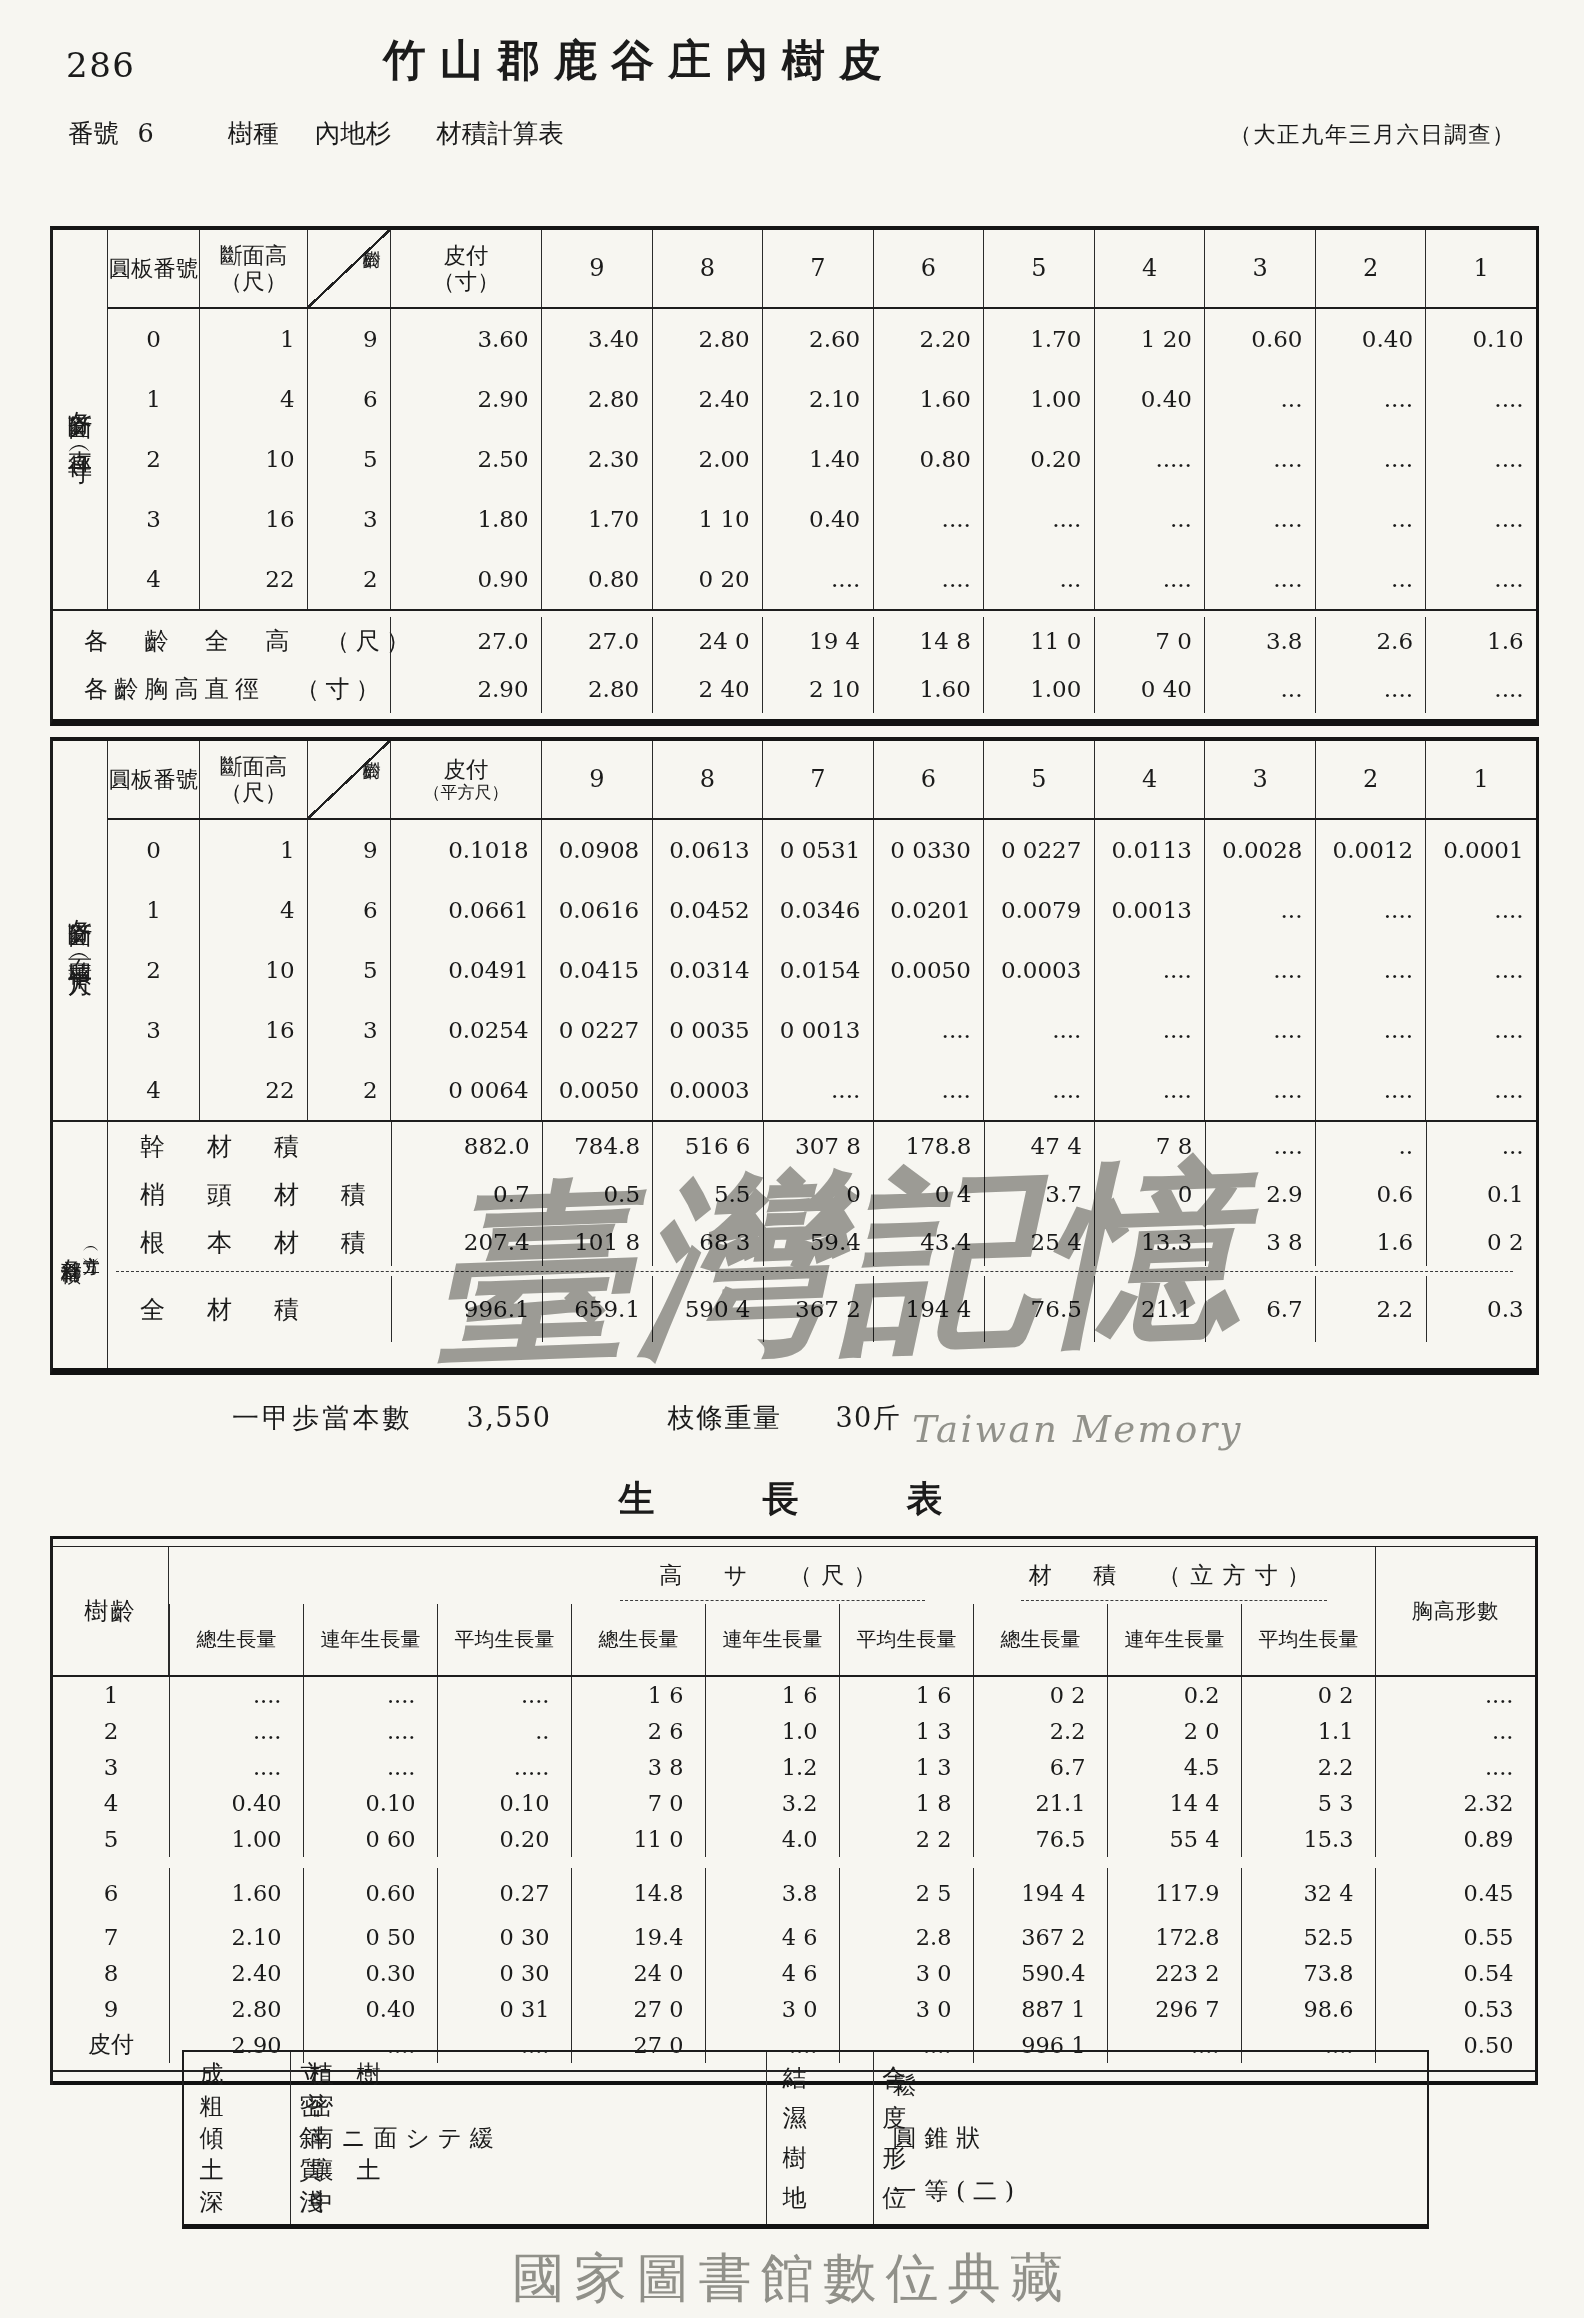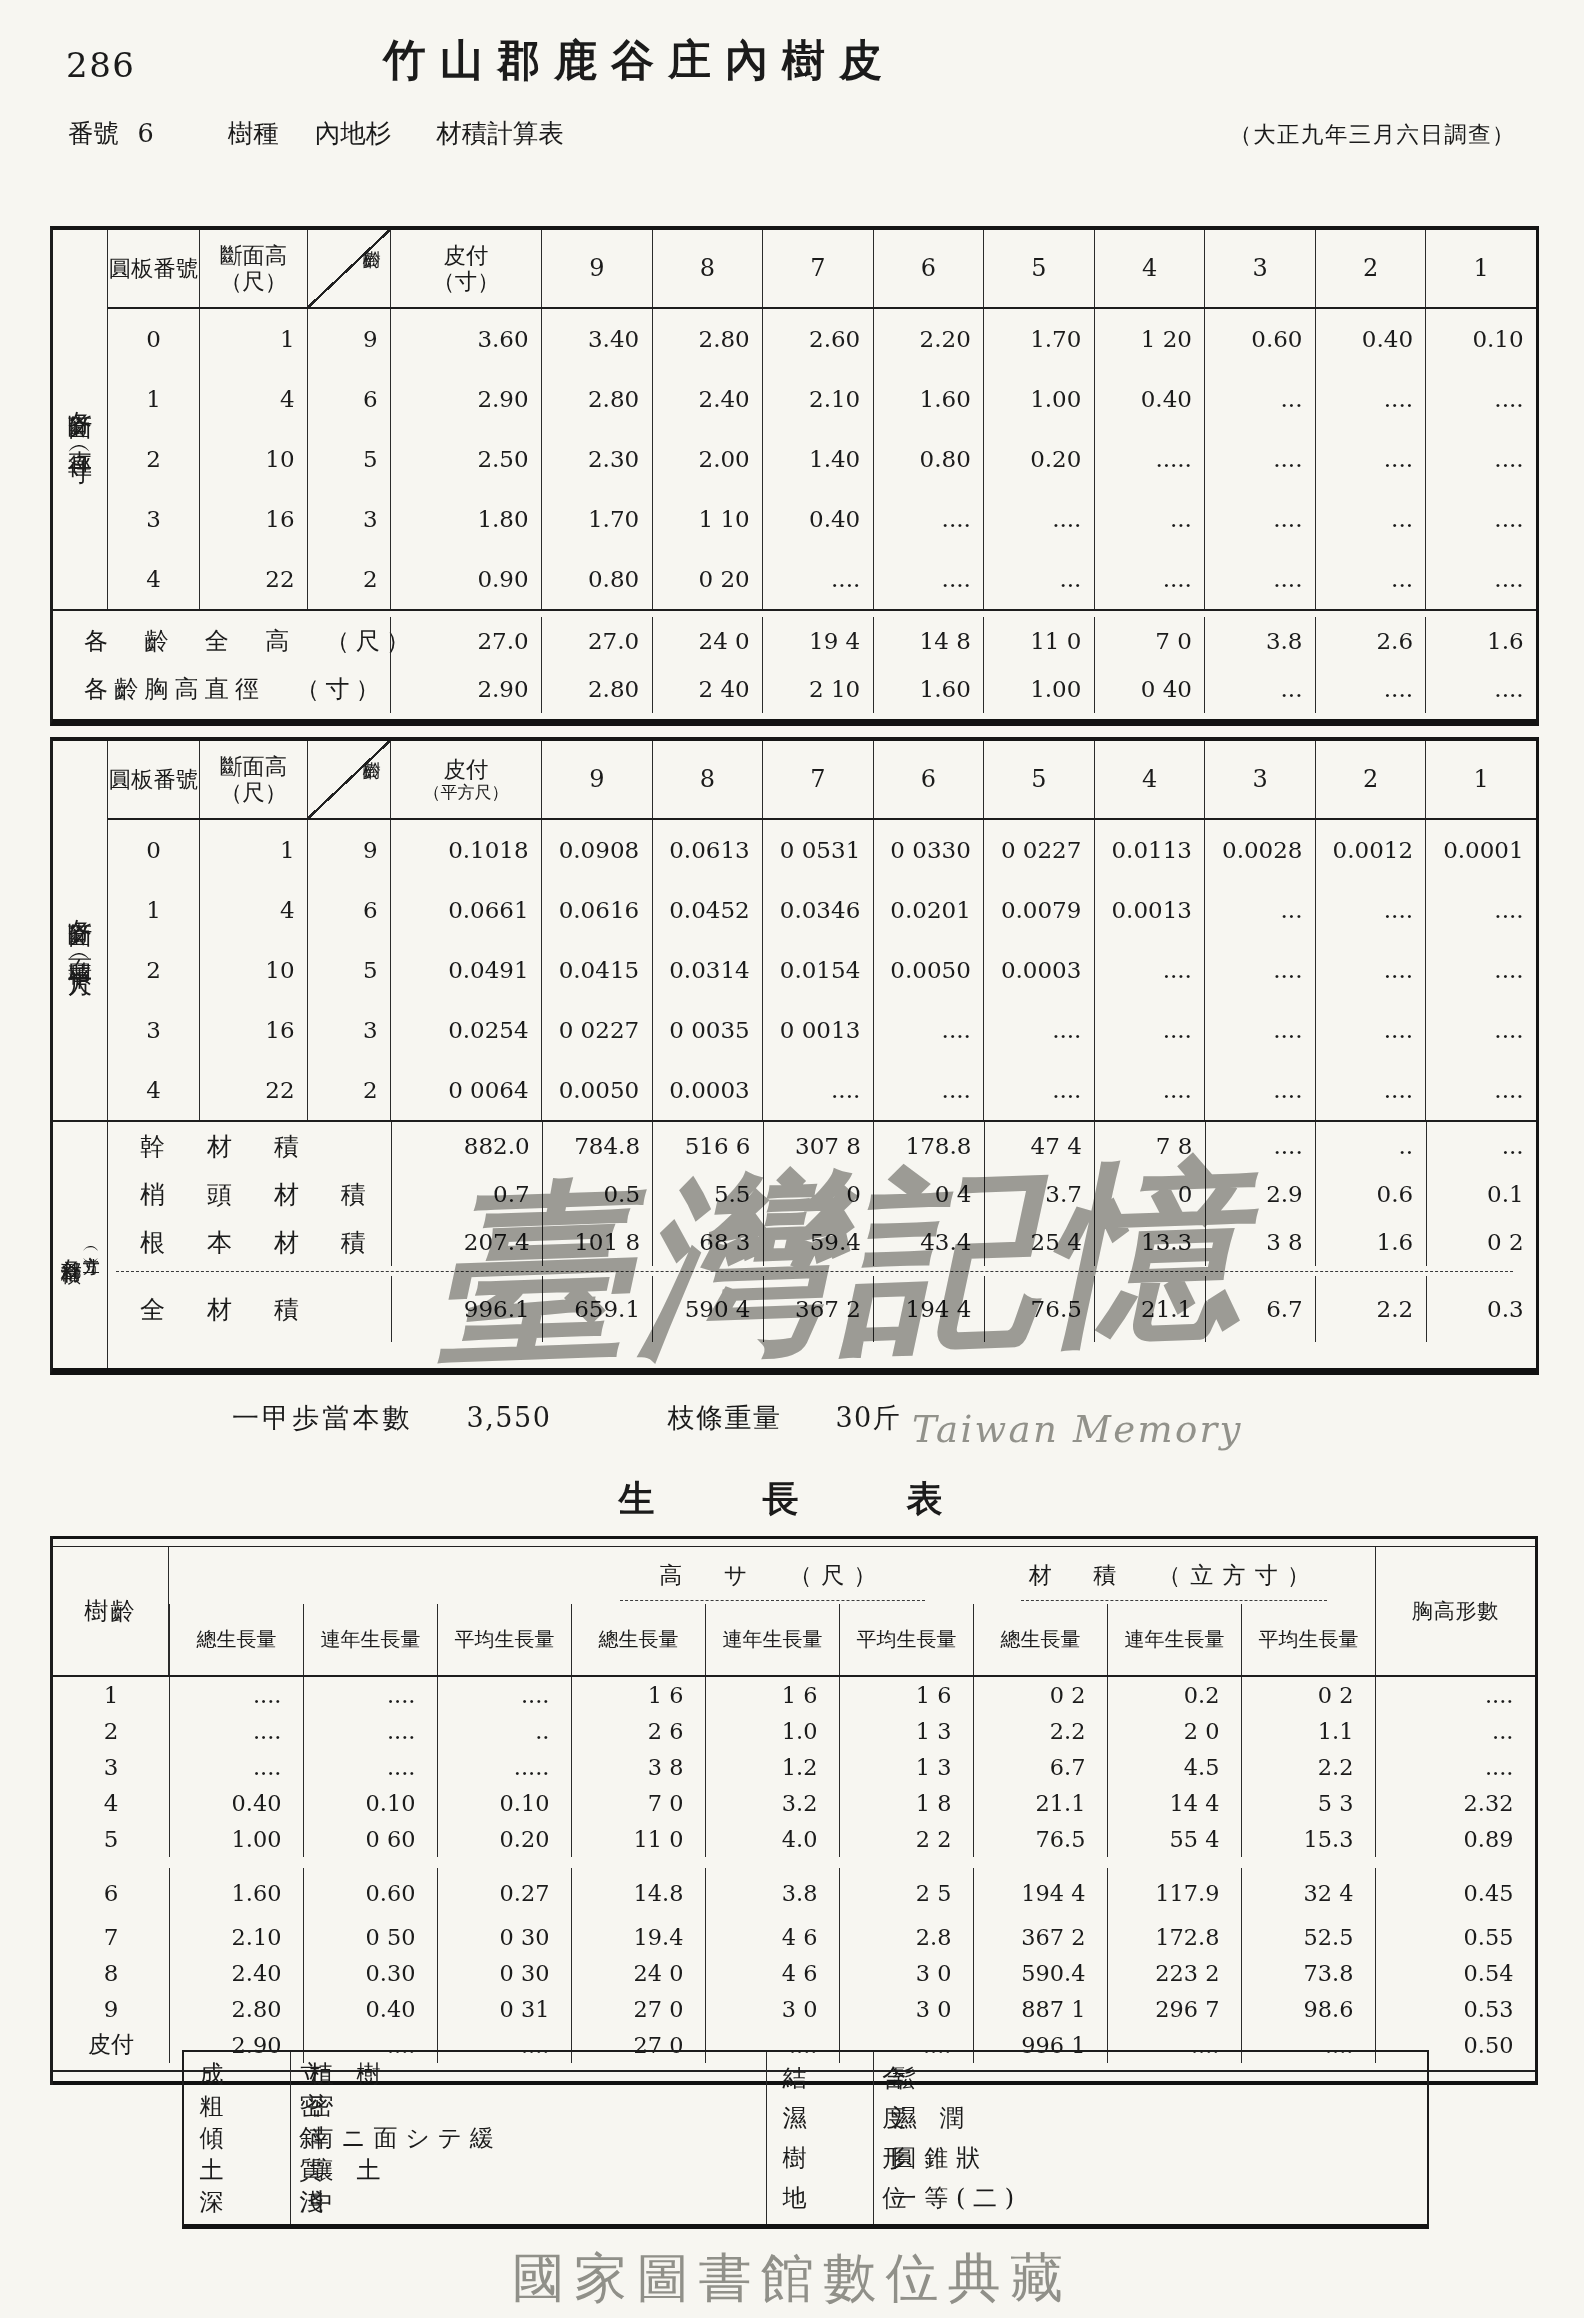--- a/index.html
+++ b/index.html
@@ -959,21 +959,20 @@
 
         <div>樹 形</div>
 
         <div>地 位</div>
 
     </div>
     <div class="s-vals">
 
         <div>鬆</div>
 
-        <div>濕 潤</div>
 
         <div>圓錐狀</div>
 
         <div>一等(二)</div>
 
     </div>
   </div>
 </div>
 
 <div class="abs wm wm-cjk">臺灣記憶</div>

